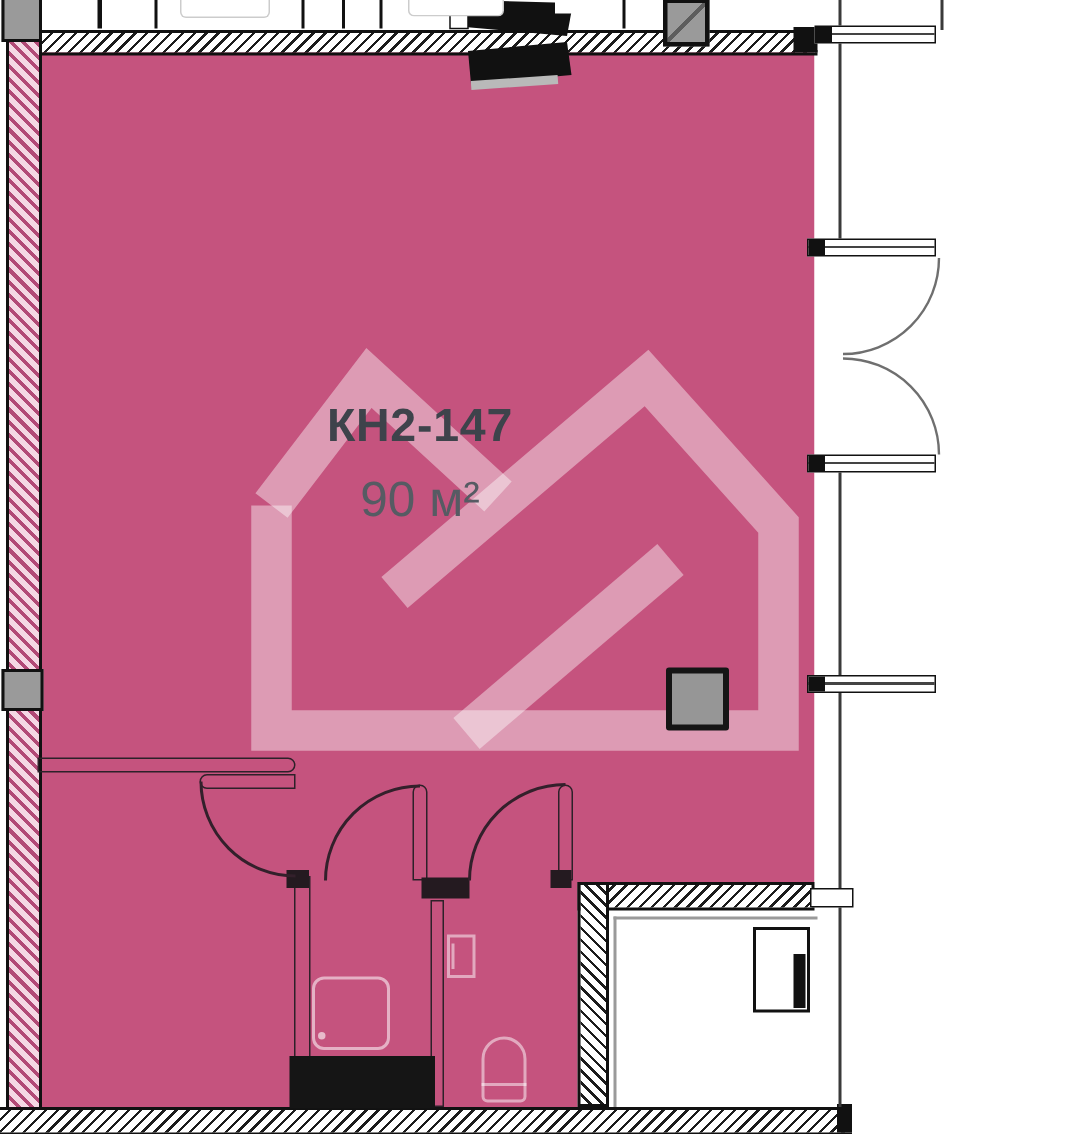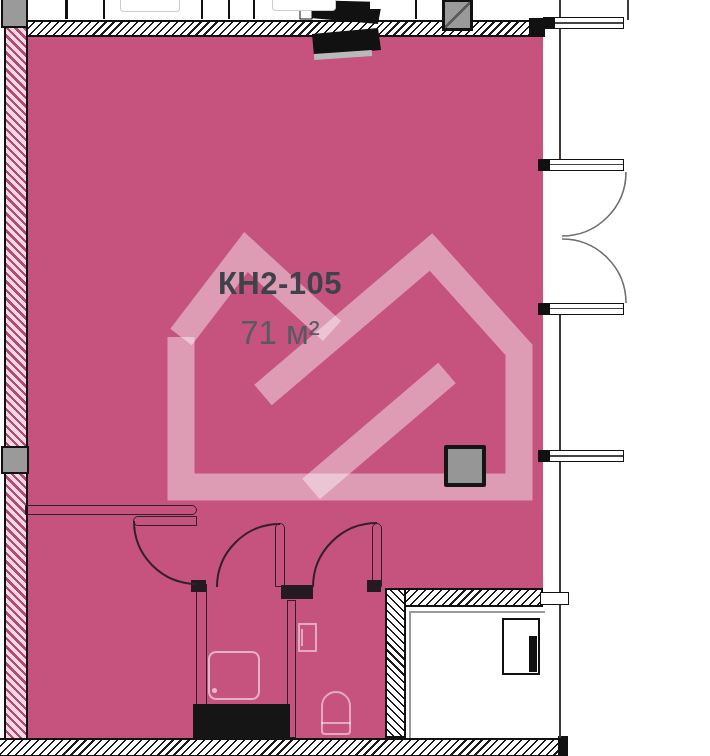--- a/index.html
+++ b/index.html
@@ -173,16 +173,16 @@
   <div class="abs nline" id="nl-4"></div>
   <div class="abs nline" id="nl-5"></div>
   <div class="abs nline" id="nl-6"></div>
   <div class="abs nbox" id="nbox-1"></div>
   <div class="abs nbox" id="nbox-2"></div>
 
   <div class="abs" id="br-lining"></div>
   <div class="abs" id="br-niche"></div>
   <div class="abs" id="br-niche-bar"></div>
 
-  <div class="abs" id="unit-label">КН2-105</div>
-  <div class="abs" id="unit-area">71 м²</div>
+  <div class="abs" id="unit-label">КН2-147</div>
+  <div class="abs" id="unit-area">90 м²</div>
 
 </div>
 
 </body></html>

